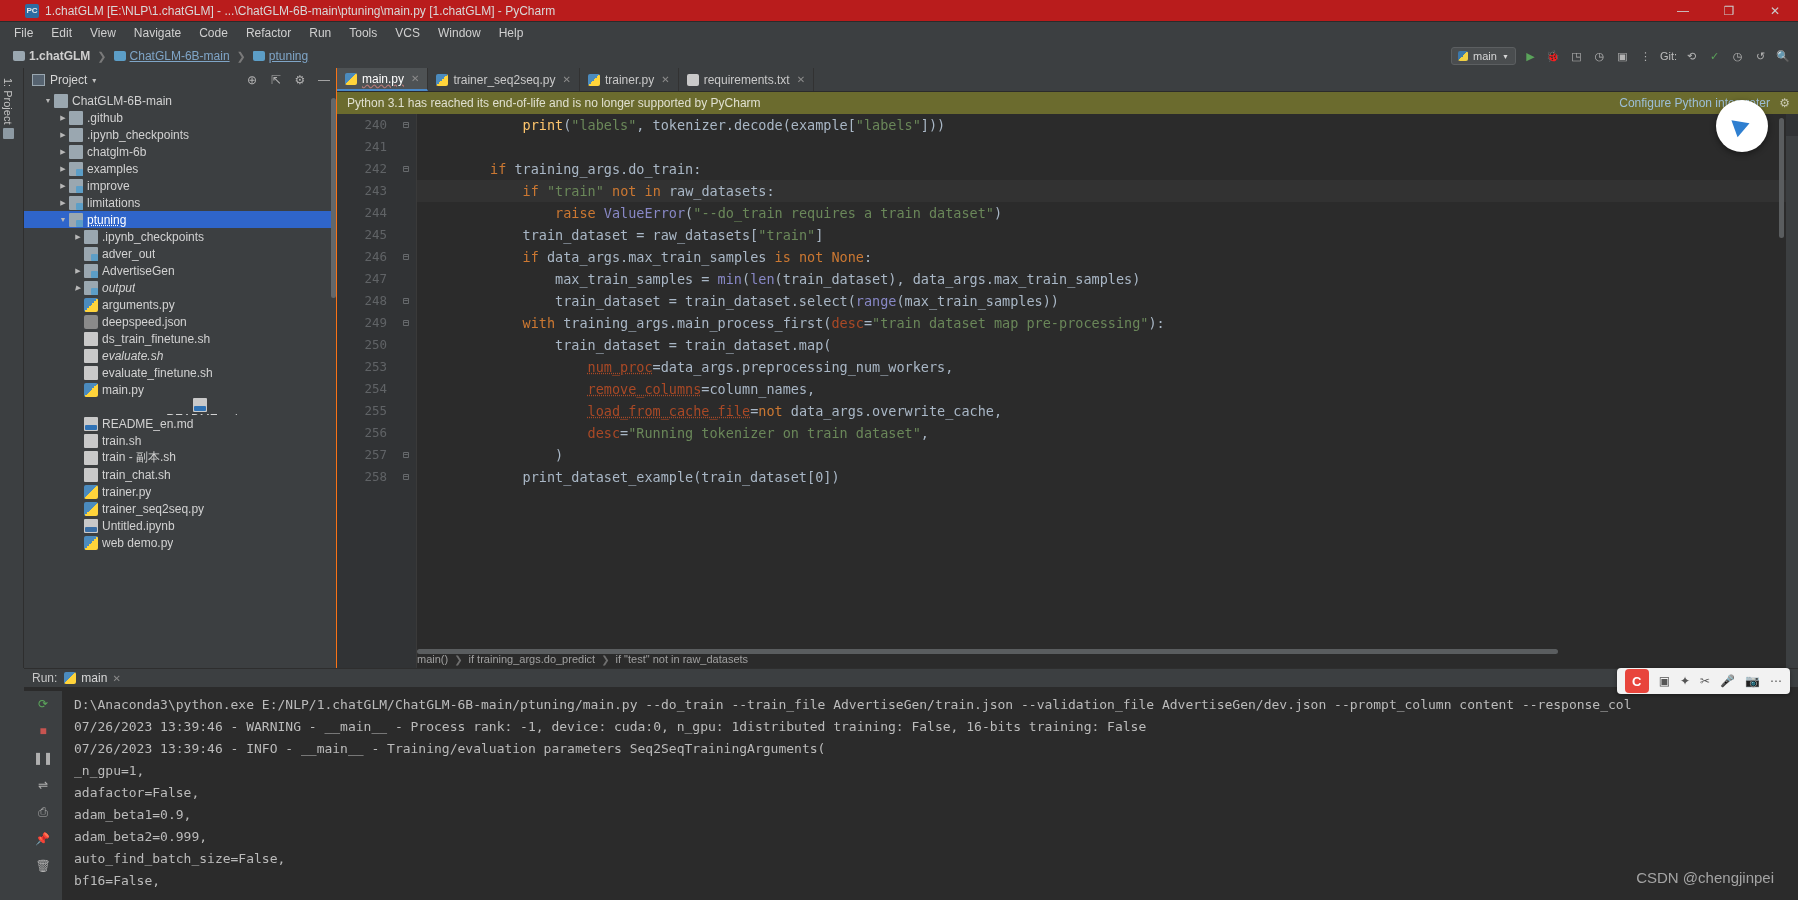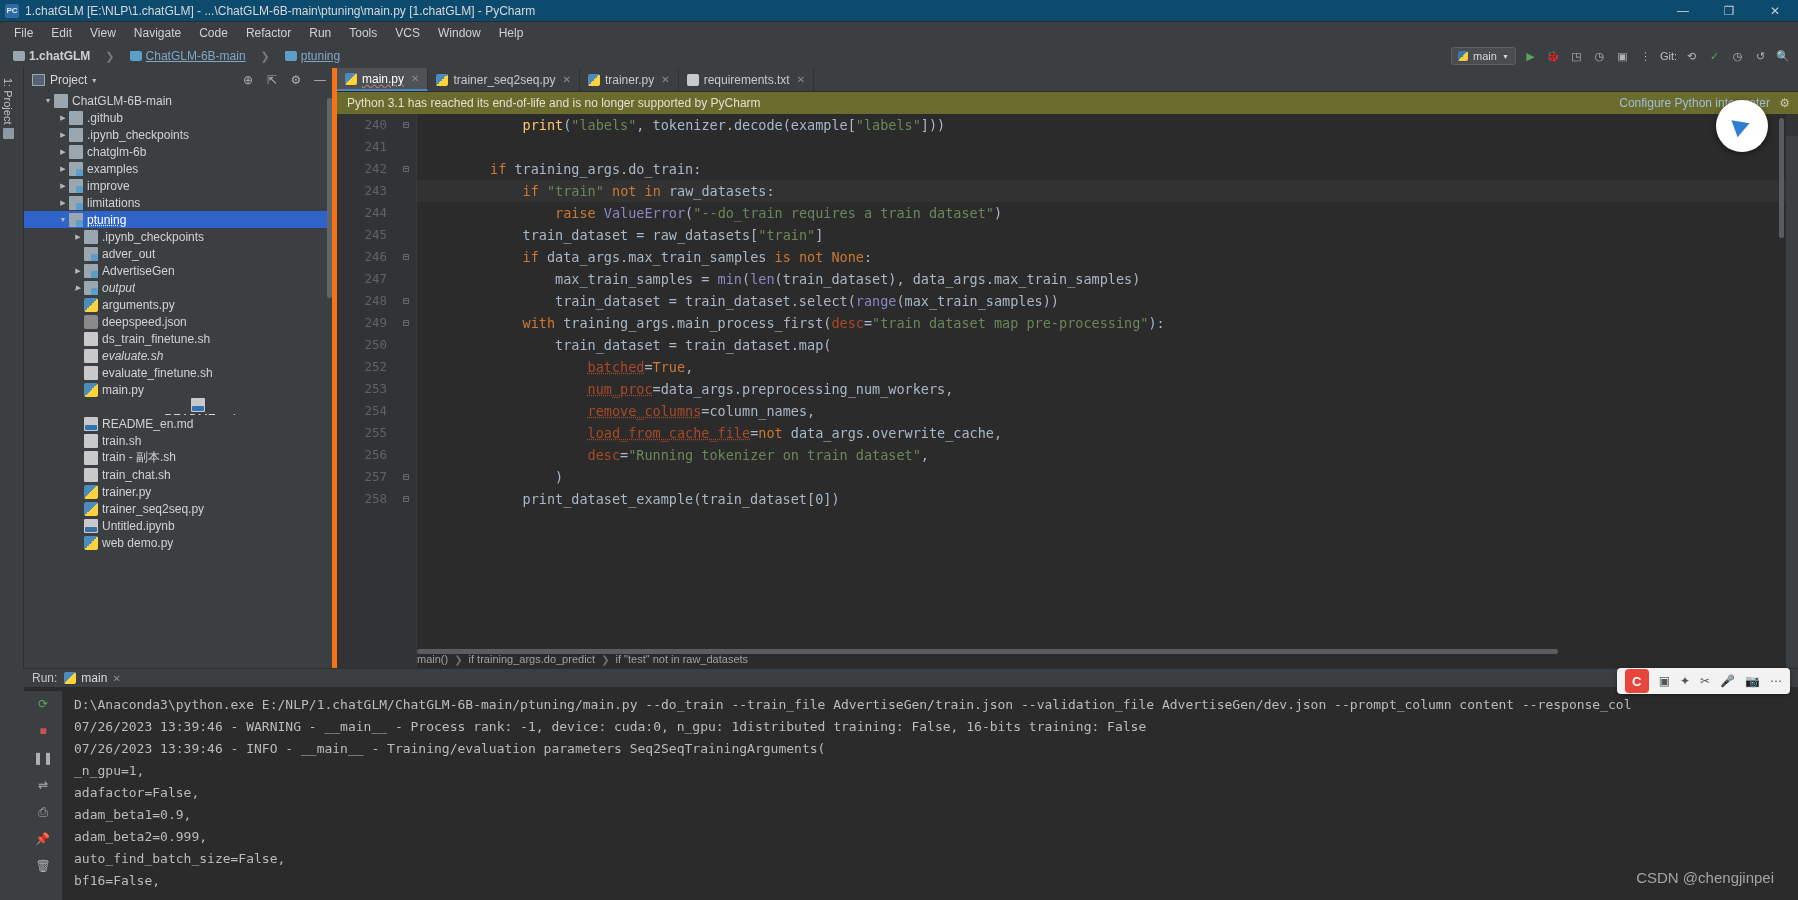--- a/index.html
+++ b/index.html
@@ -12,24 +12,25 @@
   }
   .app {
     position: relative;
     width: 1798px; height: 900px;
     background: #3c3f41;
     color: #bbbbbb;
   }
 
   
   .titlebar {
-    height: 22px; background: #0c4a6e;
+    height: 22px; background: #b91c1c;
     display: flex; align-items: center;
     border-bottom: 1px solid #2b2b2b;
     position: relative;
+    padding-left: 20px;
   }
   .title-icon {
     width: 14px; height: 14px; margin: 0 6px 0 5px;
     background: #2d6ca2; border-radius: 2px;
     display: flex; align-items: center; justify-content: center;
     font-size: 8px; color: #e8e8e8; font-weight: bold;
     flex: none;
   }
   .title-text { font-size: 12px; color: #d8d8d8; white-space: nowrap; }
   .win-buttons { position: absolute; right: 0; top: 0; height: 22px; display: flex; }
@@ -43,21 +44,21 @@
     height: 22px; display: flex; align-items: center;
     background: #3c3f41; padding-left: 6px; gap: 2px;
   }
   .menu-item {
     font-size: 12px; color: #d0d0d0; padding: 2px 8px; white-space: nowrap;
   }
 
   
   .navbar {
     height: 24px; display: flex; align-items: center;
-    background: #3c3f41; padding-left: 8px; gap: 10px;
+    background: #3c3f41; padding-left: 8px; gap: 2px;
     position: relative;
   }
   .crumb { display: flex; align-items: center; gap: 4px; padding: 1px 5px; font-size: 12px; }
   .crumb .folder { width: 12px; height: 10px; background: #9aa7b0; border-radius: 1px 2px 2px 2px; flex:none;}
   .crumb .folder.src { background: #5c9ec7; }
   .crumb-sep { color: #7a7a7a; font-size: 11px; }
   .crumb-text { color: #cfcfcf; }
   .crumb-text.link { color: #7fa5c7; text-decoration: underline; }
 
   .navbar-right {
@@ -89,21 +90,21 @@
     font-size: 11px; color: #c2c2c2; padding: 6px 0;
     display: flex; align-items: center; gap: 4px;
   }
   .vert-label .mini-ic { width: 11px; height: 11px; background: #8d9aa3; border-radius: 1px; }
   .left-strip .top-group { position: absolute; top: 4px; left: 2px; }
   .left-strip .bottom-group { position: absolute; bottom: 4px; left: 2px; display:flex; flex-direction: column-reverse; gap: 8px;}
 
   
   .project-panel {
     position: absolute; left: 24px; top: 0; width: 313px; bottom: 0;
-    background: #3c3f41; border-right: 5px solid #f97316;
+    background: #3c3f41; border-right: 1px solid #f97316;
   }
   .panel-head {
     height: 24px; display: flex; align-items: center; padding: 0 4px 0 8px;
     position: relative;
   }
   .panel-head .pic { width: 13px; height: 12px; border: 1px solid #9aa7b0; background:#566370; margin-right: 5px; flex:none;}
   .panel-head .ptitle { font-size: 12px; color: #d6d6d6; }
   .panel-head .chev { margin-left: 5px; font-size: 8px; color: #c0c0c0; }
   .panel-head-icons { position: absolute; right: 4px; display: flex; gap: 8px; align-items: center;}
   .phi { width: 16px; height: 16px; display:flex;align-items:center;justify-content:center; color:#b0b0b0; font-size: 12px;}
@@ -586,21 +587,20 @@
             <div class="cline"><span class="lnum">241</span><span class="fold"></span><span class="ctext"></span></div>
             <div class="cline"><span class="lnum">242</span><span class="fold">⊟</span><span class="ctext">        <span class="k">if</span> training_args.do_train:</span></div>
             <div class="cline"><span class="lnum">243</span><span class="fold"></span><span class="ctext">            <span class="k">if</span> <span class="s">"train"</span> <span class="k">not in</span> raw_datasets:</span></div>
             <div class="cline"><span class="lnum">244</span><span class="fold"></span><span class="ctext">                <span class="k">raise</span> <span class="bi">ValueError</span>(<span class="s">"--do_train requires a train dataset"</span>)</span></div>
             <div class="cline"><span class="lnum">245</span><span class="fold"></span><span class="ctext">            train_dataset = raw_datasets[<span class="s">"train"</span>]</span></div>
             <div class="cline"><span class="lnum">246</span><span class="fold">⊟</span><span class="ctext">            <span class="k">if</span> data_args.max_train_samples <span class="k">is not</span> <span class="k">None</span>:</span></div>
             <div class="cline"><span class="lnum">247</span><span class="fold"></span><span class="ctext">                max_train_samples = <span class="bi">min</span>(<span class="bi">len</span>(train_dataset), data_args.max_train_samples)</span></div>
             <div class="cline"><span class="lnum">248</span><span class="fold">⊟</span><span class="ctext">                train_dataset = train_dataset.select(<span class="bi">range</span>(max_train_samples))</span></div>
             <div class="cline"><span class="lnum">249</span><span class="fold">⊟</span><span class="ctext">            <span class="k">with</span> training_args.main_process_first(<span class="pn">desc</span>=<span class="s">"train dataset map pre-processing"</span>):</span></div>
             <div class="cline"><span class="lnum">250</span><span class="fold"></span><span class="ctext">                train_dataset = train_dataset.map(</span></div>
-            <div class="cline"><span class="lnum">252</span><span class="fold"></span><span class="ctext">                    <span class="pn-u">batched</span>=<span class="k">True</span>,</span></div>
             <div class="cline"><span class="lnum">253</span><span class="fold"></span><span class="ctext">                    <span class="pn-u">num_proc</span>=data_args.preprocessing_num_workers,</span></div>
             <div class="cline"><span class="lnum">254</span><span class="fold"></span><span class="ctext">                    <span class="pn-u">remove_columns</span>=column_names,</span></div>
             <div class="cline"><span class="lnum">255</span><span class="fold"></span><span class="ctext">                    <span class="pn-u">load_from_cache_file</span>=<span class="k">not</span> data_args.overwrite_cache,</span></div>
             <div class="cline"><span class="lnum">256</span><span class="fold"></span><span class="ctext">                    <span class="pn">desc</span>=<span class="s">"Running tokenizer on train dataset"</span>,</span></div>
             <div class="cline"><span class="lnum">257</span><span class="fold">⊟</span><span class="ctext">                )</span></div>
             <div class="cline"><span class="lnum">258</span><span class="fold">⊟</span><span class="ctext">            print_dataset_example(train_dataset[<span class="def">0</span>])</span></div>
           </div>
         <div class="h-scroll"></div>
         <div class="marker-stripe">
           <div class="mk" style="top:70px;background:#7a7a3a"></div>

